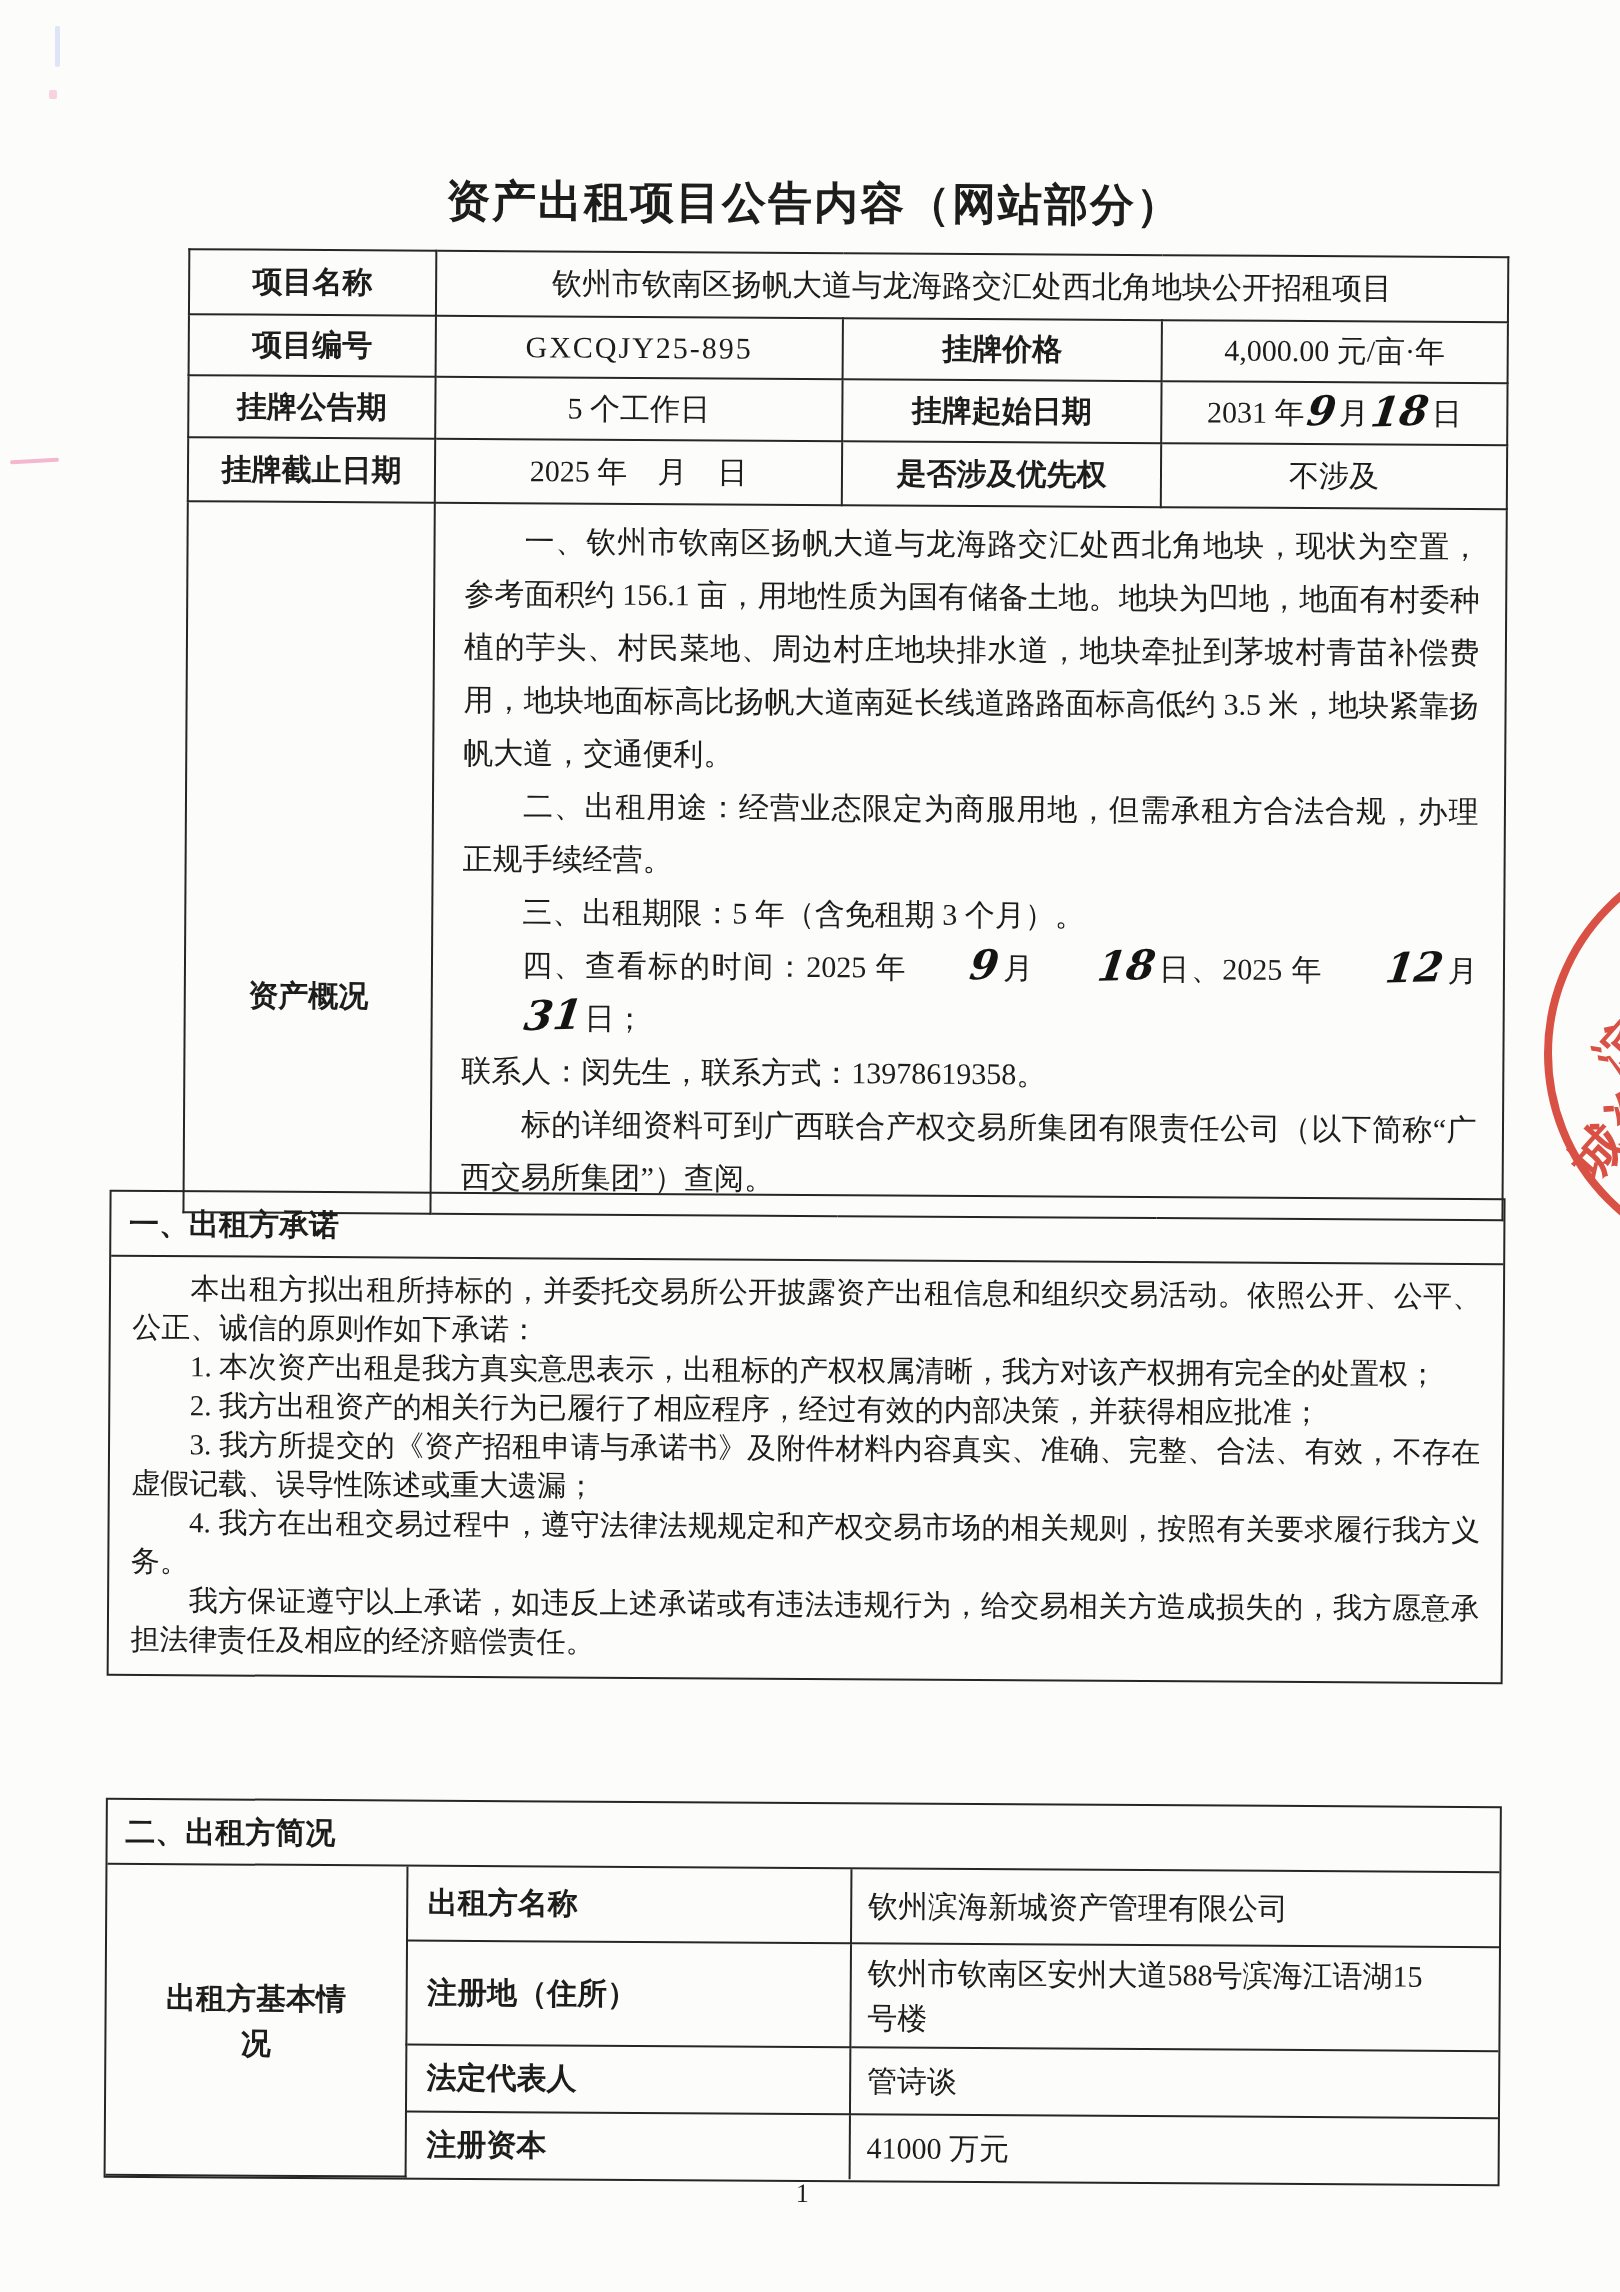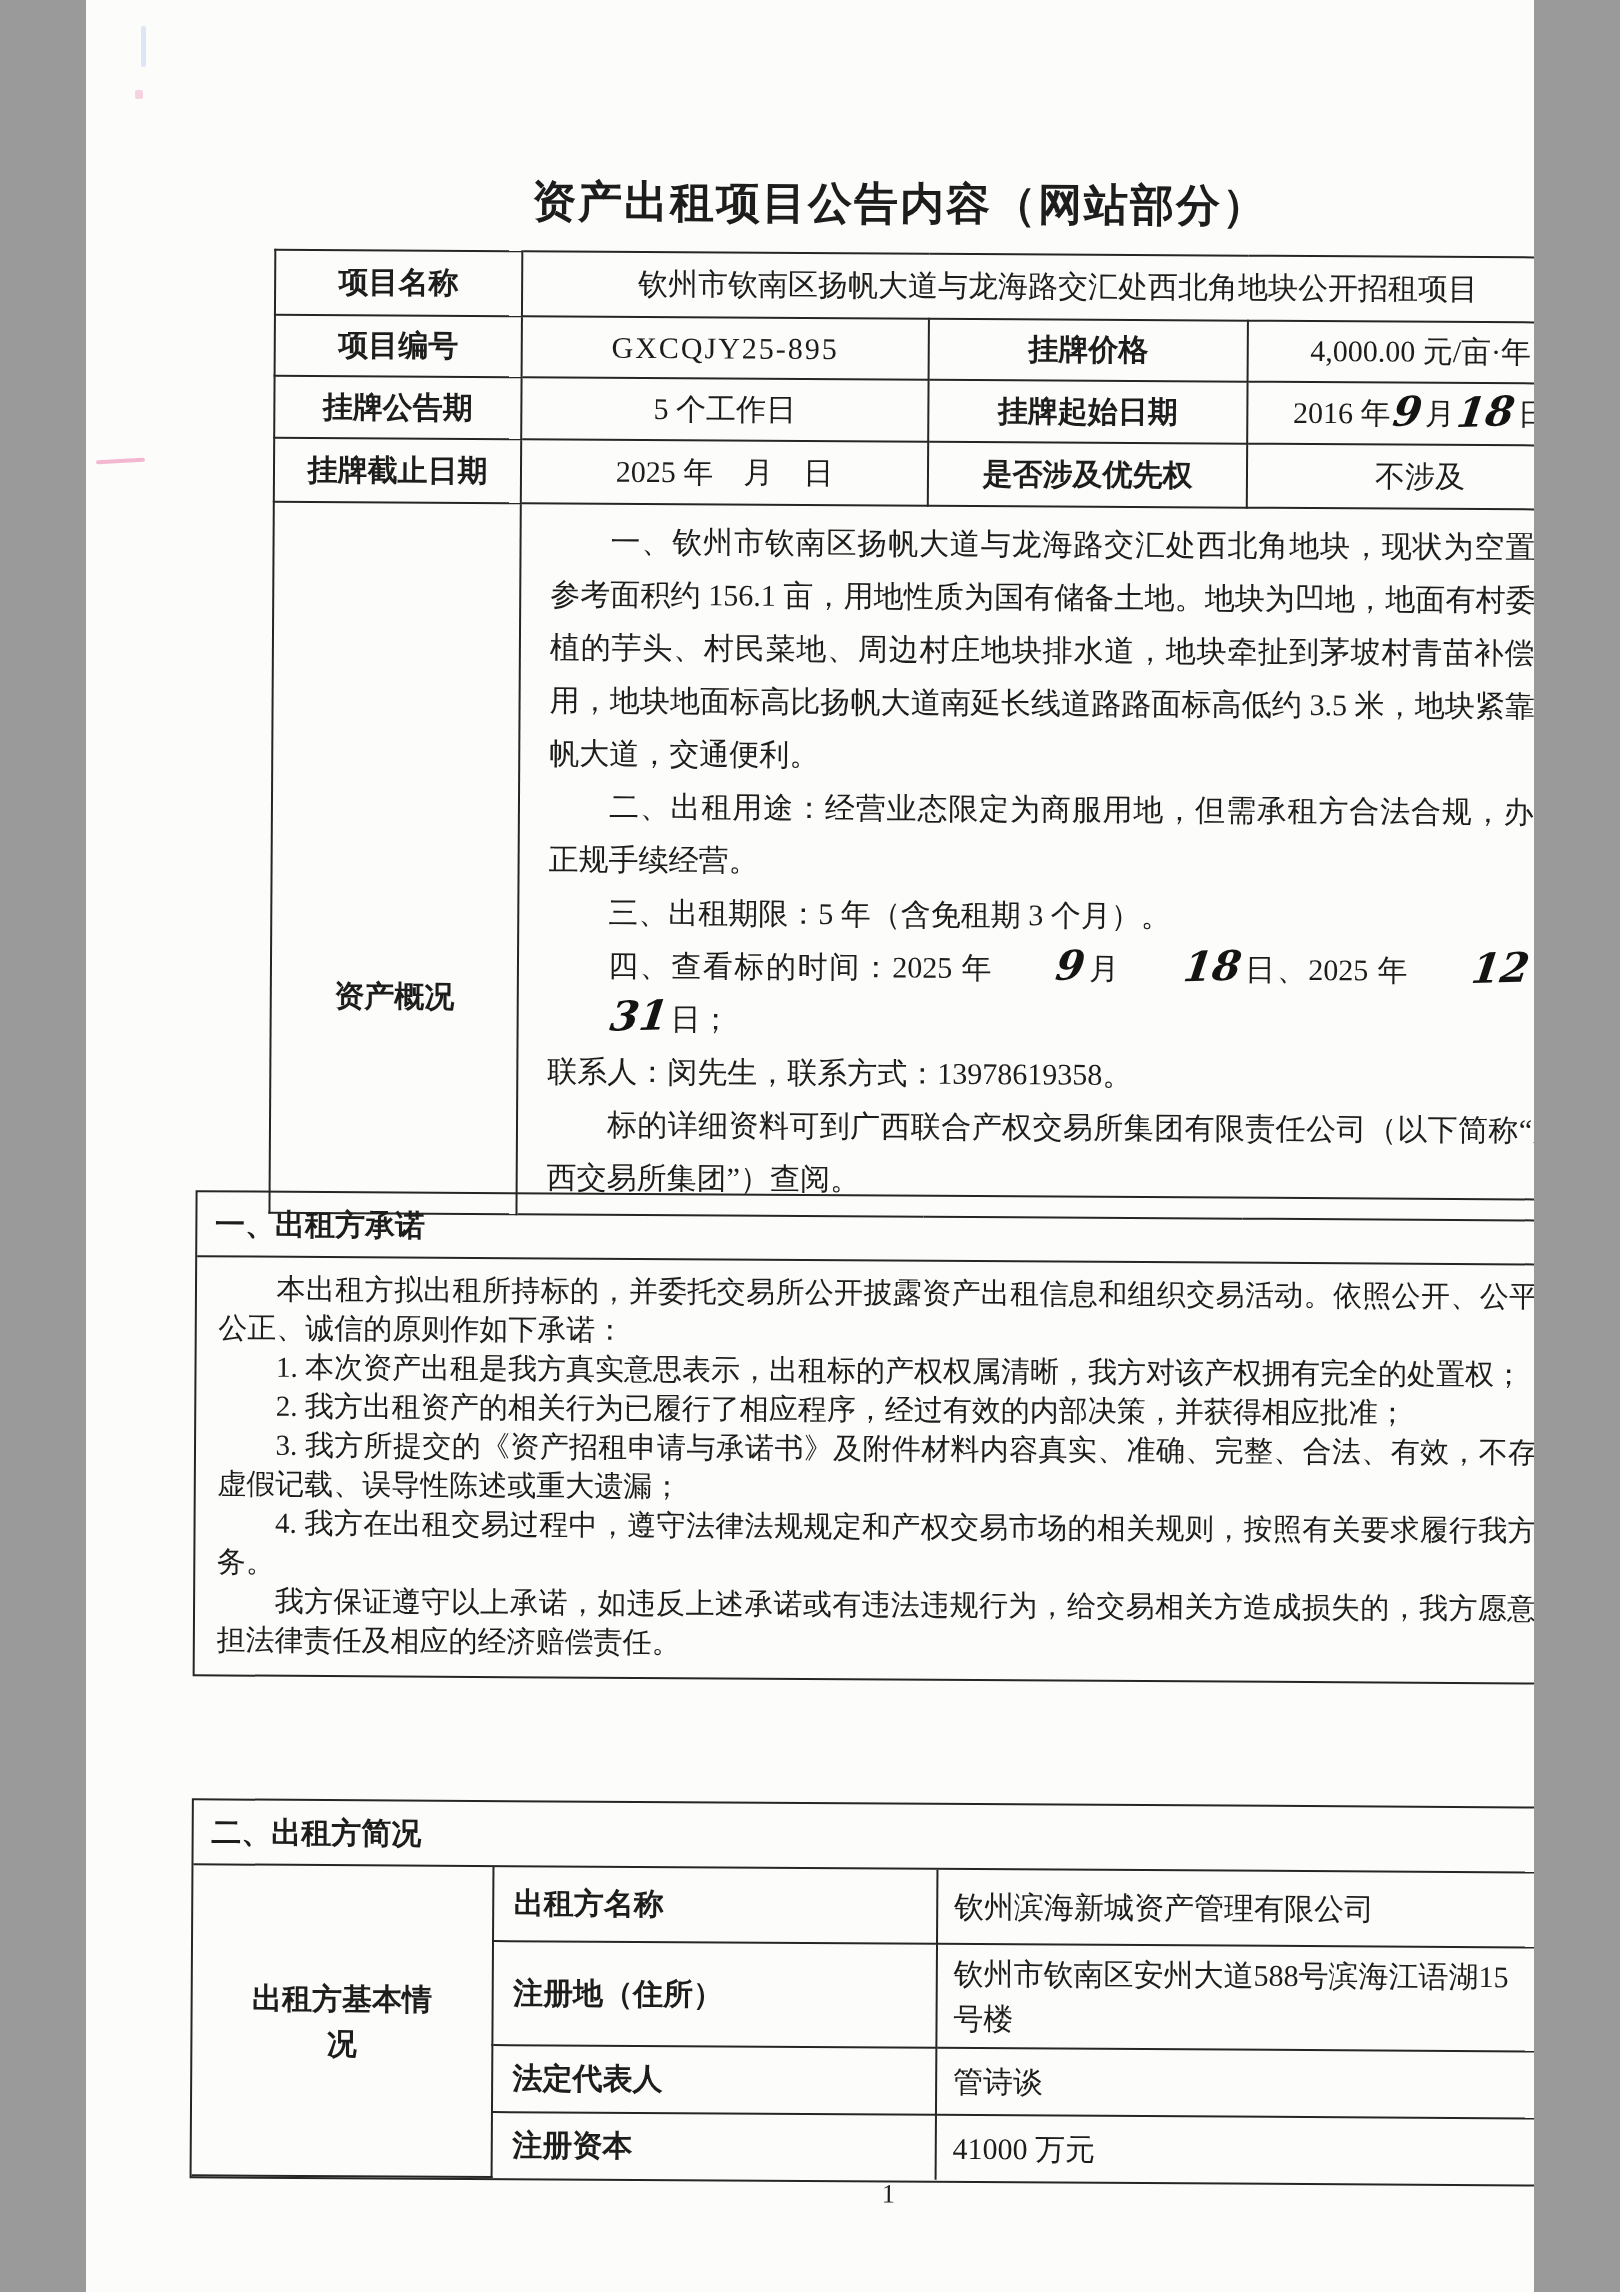--- a/index.html
+++ b/index.html
@@ -1,17 +1,17 @@
 <!DOCTYPE html>
 <html><head>
 <meta charset="utf-8">
 <style>
   html,body{margin:0;padding:0;background:#9a9a9a;}
   .page{
-    position:relative;width:1448px;height:2293px;margin:0 auto;
+    position:relative;width:1620px;height:2293px;margin:0 auto;
     background:#fcfcfa;overflow:hidden;color:#1d1d1d;
     font-family:"Liberation Serif","DejaVu Serif",serif;
   }
   .rot{position:absolute;inset:0;transform:rotate(0.35deg);transform-origin:50% 42%;}
 
   
   .title{
     position:absolute;top:174px;left:143px;width:1333px;height:57px;
     text-align:center;font-size:44px;line-height:57px;font-weight:bold;margin:0;
     font-family:"Liberation Sans","DejaVu Sans",sans-serif;letter-spacing:2px;
@@ -109,21 +109,21 @@
       <tr style="height:61px">
         <td class="lbl">项目编号</td>
         <td class="val code">GXCQJY25-895</td>
         <td class="lbl">挂牌价格</td>
         <td class="val">4,000.00 元/亩·年</td>
       </tr>
       <tr style="height:62px">
         <td class="lbl">挂牌公告期</td>
         <td class="val">5 个工作日</td>
         <td class="lbl">挂牌起始日期</td>
-        <td class="val"><span>2016 年</span><span class="hw">9</span><span>月</span><span class="hw">18</span><span>日</span></td>
+        <td class="val"><span>2031 年</span><span class="hw">9</span><span>月</span><span class="hw">18</span><span>日</span></td>
       </tr>
       <tr style="height:64px">
         <td class="lbl">挂牌截止日期</td>
         <td class="val">2025 年　月　日</td>
         <td class="lbl">是否涉及优先权</td>
         <td class="val">不涉及</td>
       </tr>
       <tr style="height:617px">
         <td class="lbl ov-lbl-cell">
           <div class="ov-lbl-inner">资产概况</div>

